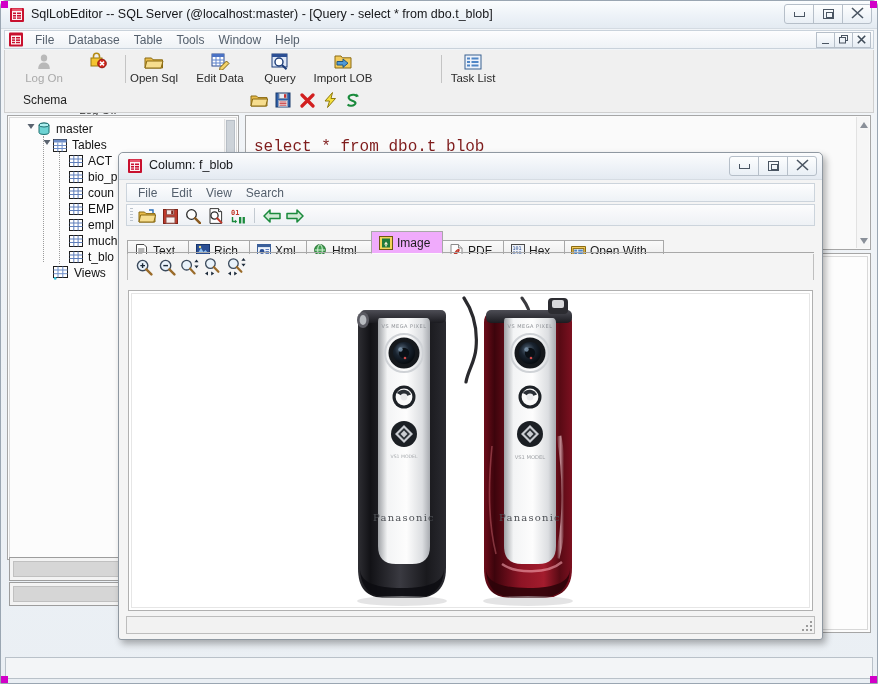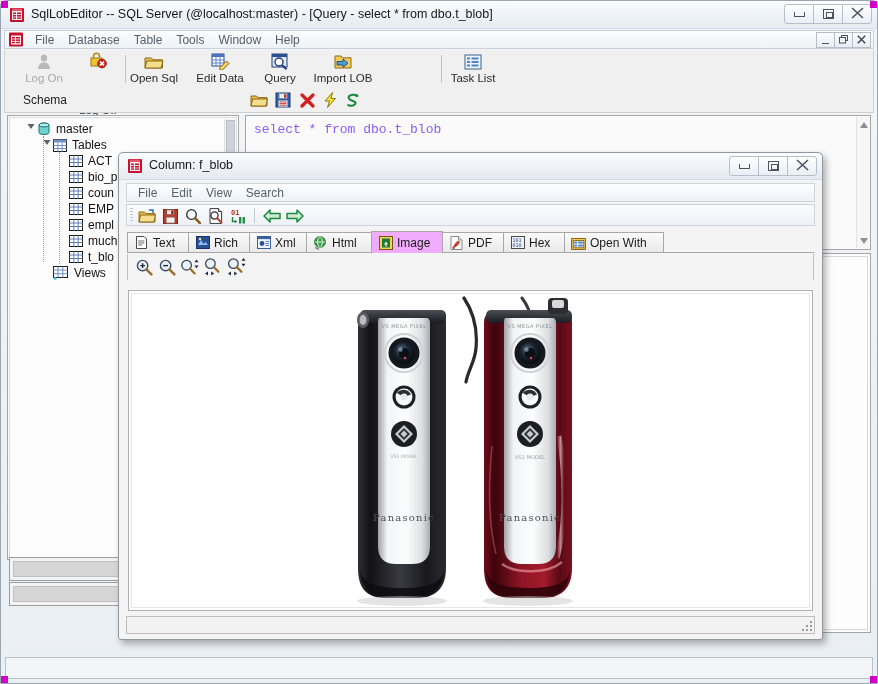--- a/index.html
+++ b/index.html
@@ -148,22 +148,22 @@
     padding-right:3px; font-size:12px; color:#111;
   }
   .edit-panel .grip { position:absolute; right:2px; top:3px; width:9px; height:16px; background:#cfe3ef; border:1px solid #b9cfdd;}
 
   
   #sql-editor {
     position:absolute; left:244px; top:114px; right:6px; height:135px;
     background:#fafafa; border:1px solid #a6a6a6;
   }
   #sql-text {
-    position:absolute; left:8px; top:6px; right:20px;
-    font-family:"Liberation Mono", monospace; font-size:13px; color:#8b5cf6; white-space:pre;
+    position:absolute; left:8px; top:22px; right:20px;
+    font-family:"Liberation Mono", monospace; font-size:16px; color:#7f1d1d; white-space:pre;
   }
   .vscroll {
     position:absolute; right:1px; top:1px; width:13px; bottom:1px; background:#f6f6f6;
     border-left:1px solid #e2e2e2;
   }
   .vscroll .arr { position:absolute; left:0; width:13px; height:13px; display:flex; align-items:center; justify-content:center; font-size:7px; color:#6f7780; }
   .vscroll .arr.up { top:1px; }
   .vscroll .arr.dn { bottom:1px; }
 
   #sql-results {
@@ -205,21 +205,21 @@
   }
   #child-toolbar .dots { position:absolute; left:3px; top:3px; width:3px; height:15px;
     background-image: repeating-linear-gradient(to bottom,#bcc4cc 0 1px, transparent 1px 3px);
   }
   .ctb-ico { position:absolute; top:2px; width:22px; height:18px; display:flex; align-items:center; justify-content:center; }
   .ctb-sep { position:absolute; top:3px; width:1px; height:15px; background:#c3cad1; }
 
   
   #tabstrip { position:absolute; left:8px; top:79px; right:8px; height:21px; }
   .tab {
-    position:absolute; top:0; height:21px;
+    position:absolute; top:8px; height:21px;
     background:linear-gradient(to bottom,#fafafa,#e9e9e9);
     border:1px solid #a8a8a8; border-bottom:1px solid #a8a8a8;
     display:flex; align-items:center; padding:0 6px; gap:4px;
     font-size:12px; color:#1c1c1c; white-space:nowrap;
   }
   .tab.active {
     background:#f0abfc; border-bottom-color:#fbfbfb; height:23px; top:-1px;
     z-index:5;
   }
   .tab .tabico { width:15px; height:14px; display:flex; align-items:center; justify-content:center; }

